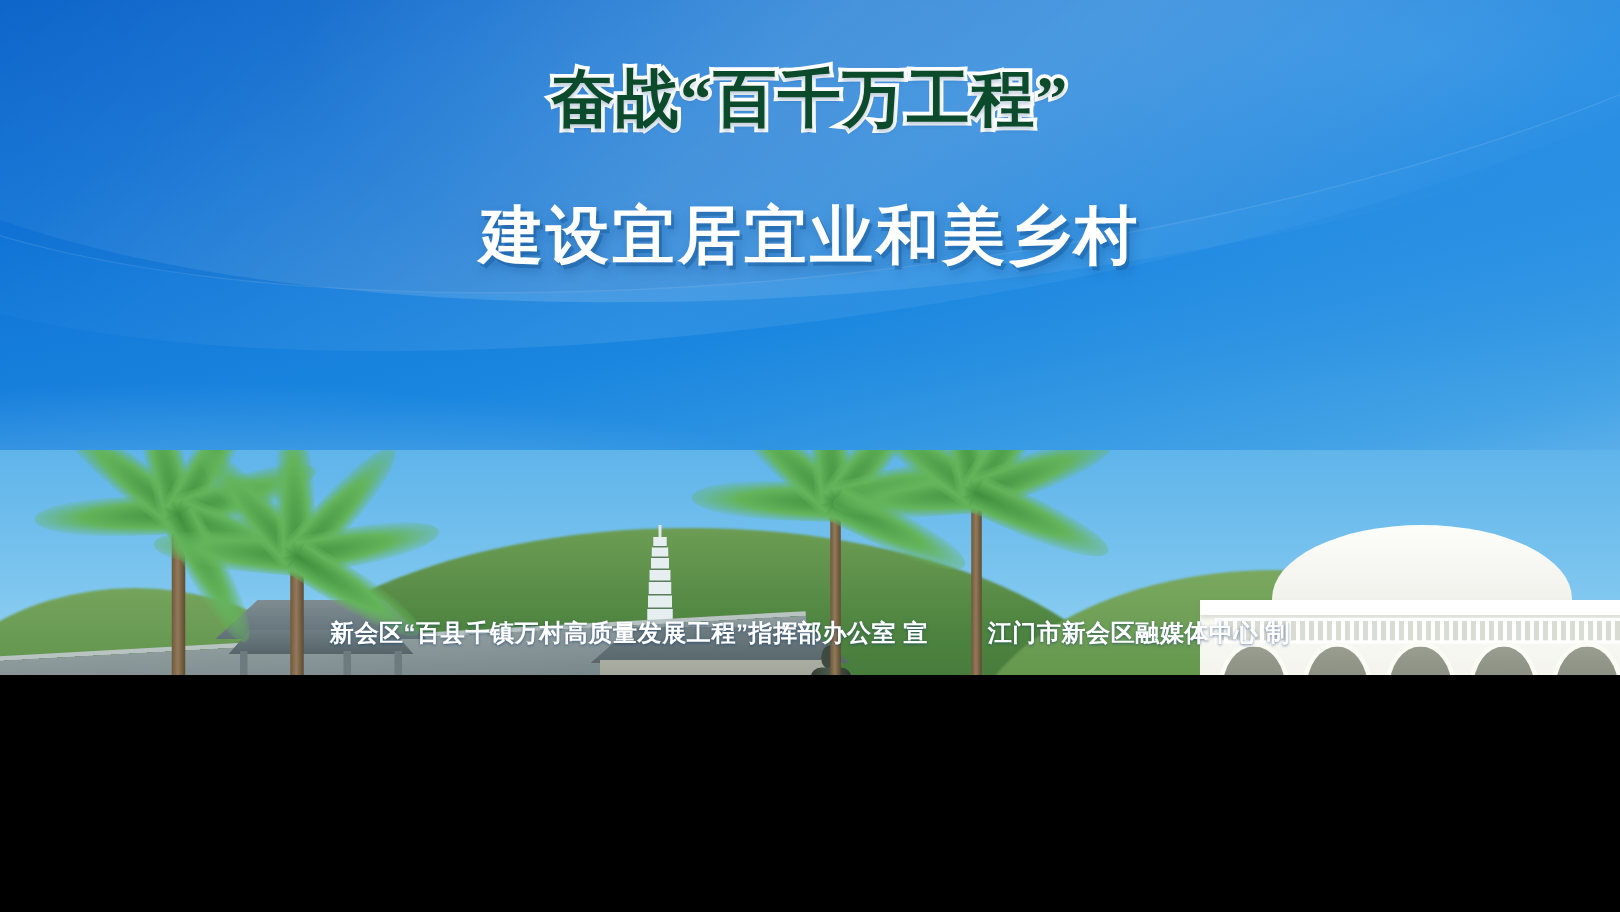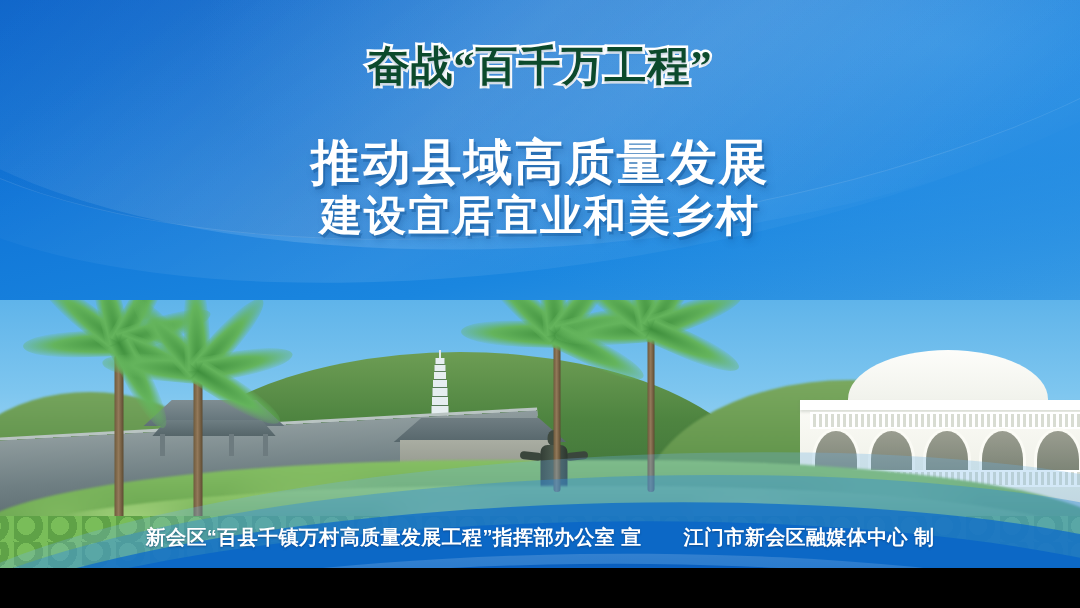--- a/index.html
+++ b/index.html
@@ -3,21 +3,21 @@
 <meta charset="utf-8">
 <style>
   html, body {
     margin: 0;
     padding: 0;
     background: #000;
   }
   #poster {
     position: relative;
     width: 1080px;
-    height: 568px;
+    height: 450px;
     overflow: hidden;
     font-family: "Liberation Serif", "DejaVu Serif", serif;
     background: #0f72d4;
   }
 
   
   .sky {
     position: absolute;
     inset: 0;
     background:
@@ -383,21 +383,21 @@
   .hl-3 { font-size: 42px; letter-spacing: 2px; }
   .hl-4 { font-size: 47px; letter-spacing: 1px; }
 
   .footer {
     position: absolute;
     left: 0; right: 0;
     bottom: 17px;
     text-align: center;
     font-family: "Liberation Sans", "DejaVu Sans", sans-serif;
     font-weight: bold;
-    font-size: 20px;
+    font-size: 16px;
     color: #ffffff;
     letter-spacing: 0.4px;
     text-shadow: 0 1px 2px rgba(6,50,105,0.55);
     white-space: nowrap;
   }
   .footer .fsep { display: inline-block; width: 30px; }
 </style>
 </head>
 <body>
 
@@ -516,21 +516,20 @@
     <div class="wave wave-5"></div>
     <div class="wave wave-4"></div>
     <div class="wave wave-hl"></div>
     <div class="wave wave-6"></div>
     <div class="base-band"></div>
   </div>
 
   <div class="kicker">奋战“百千万工程”</div>
 
   <div class="headline">
-    <span class="hl hl-1">推动县域高质量发展</span>
     <span class="hl hl-3">建设宜居宜业和美乡村</span>
   </div>
 
   <div class="footer">
     <span>新会区“百县千镇万村高质量发展工程”指挥部办公室  宣</span>
     <span class="fsep"></span>
     <span>江门市新会区融媒体中心  制</span>
   </div>
 
 </div>

